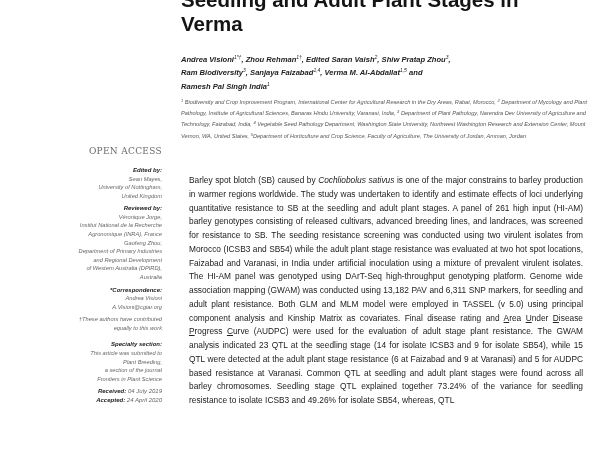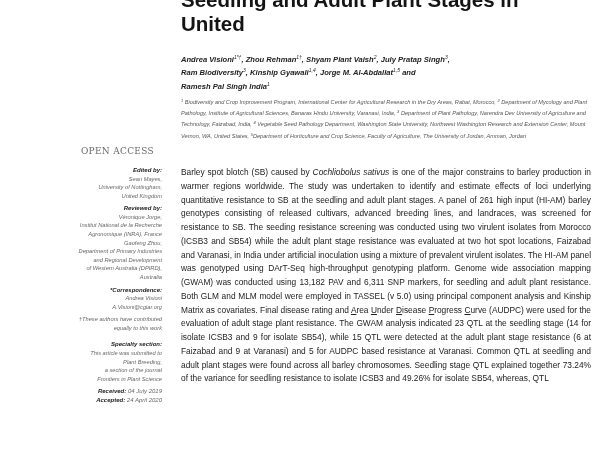--- a/index.html
+++ b/index.html
@@ -20,53 +20,53 @@
       font-family: "Liberation Sans", sans-serif; font-style: italic;
       font-size: 5.6px; line-height: 9.2px; color: #555;
     }
     .affil sup { font-size: 4px; vertical-align: 2px; }
     .sidebar {
       position: absolute; left: 0; top: 146px; width: 162px;
       text-align: right; font-family: "Liberation Sans", sans-serif; color: #555;
     }
     .open-access {
       font-family: "DejaVu Serif", serif; font-size: 9px; letter-spacing: 0.3px;
-      color: #6a6a6a; margin: 0 8px 10px 0; font-weight: normal;
+      color: #6a6a6a; margin: 0 0 10px 0; font-weight: normal;
     }
     .sb-block { margin-bottom: 4px; }
     .sb-label {
       font-style: italic; font-weight: bold; font-size: 6px; line-height: 8.5px; color: #222;
     }
     .sb-line { font-style: italic; font-size: 5.7px; line-height: 8.6px; color: #666; }
     .sb-date { font-size: 6px; line-height: 8.6px; color: #666; font-style: italic; }
     .sb-date b { color: #222; }
     .abstract {
       position: absolute; left: 181px; top: 166px; width: 410px;
       font-family: "Liberation Sans", sans-serif; font-size: 8.35px; line-height: 13.75px;
       color: #222; text-align: justify; margin: 0;
     }
-    .abstract p { margin: 0; }
+    .abstract p { margin: 8px; }
     .u { text-decoration: underline; }
   </style>
 </head>
 <body>
 
 <h1 class="title">
   <span>Seedling and Adult Plant Stages in</span><br>
-  <span>United</span>
+  <span>Verma</span>
 </h1>
 
 <div class="authors">
   <span><span>Andrea Visioni</span><sup>1*†</sup></span>,
   <span><span>Zhou Rehman</span><sup>1†</sup></span>,
-  <span><span>Shyam Plant Vaish</span><sup>2</sup></span>,
-  <span><span>July Pratap Singh</span><sup>3</sup></span>,<br>
+  <span><span>Edited Saran Vaish</span><sup>2</sup></span>,
+  <span><span>Shiw Pratap Zhou</span><sup>3</sup></span>,<br>
   <span><span>Ram Biodiversity</span><sup>3</sup></span>,
-  <span><span>Kinship Gyawali</span><sup>1,4</sup></span>,
-  <span><span>Jorge M. Al-Abdallat</span><sup>1,5</sup></span>
+  <span><span>Sanjaya Faizabad</span><sup>1,4</sup></span>,
+  <span><span>Verma M. Al-Abdallat</span><sup>1,5</sup></span>
   <span>and</span><br>
   <span><span>Ramesh Pal Singh India</span><sup>1</sup></span>
 </div>
 
 <div class="affil">
   <span><sup>1</sup> <span>Biodiversity and Crop Improvement Program, International Center for Agricultural Research in the Dry Areas, Rabat, Morocco,</span></span>
   <span><sup>2</sup> <span>Department of Mycology and Plant Pathology, Institute of Agricultural Sciences, Banaras Hindu University, Varanasi, India,</span></span>
   <span><sup>3</sup> <span>Department of Plant Pathology, Narendra Dev University of Agriculture and Technology, Faizabad, India,</span></span>
   <span><sup>4</sup> <span>Vegetable Seed Pathology Department, Washington State University, Northwest Washington Research and Extension Center, Mount Vernon, WA, United States,</span></span>
   <span><sup>5</sup><span>Department of Horticulture and Crop Science, Faculty of Agriculture, The University of Jordan, Amman, Jordan</span></span>

